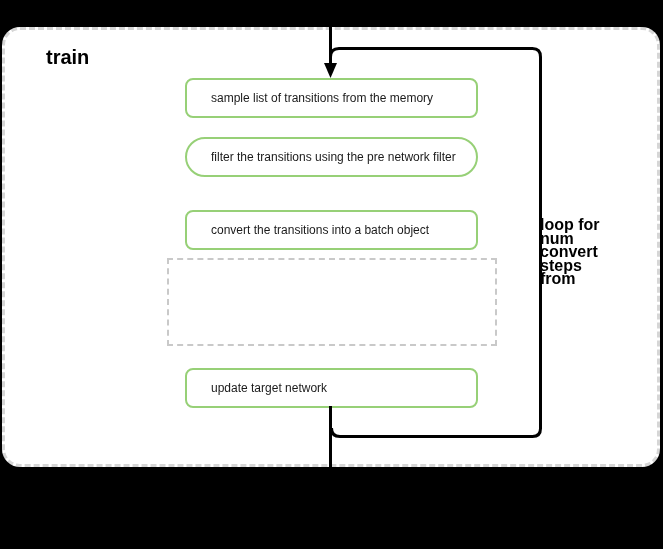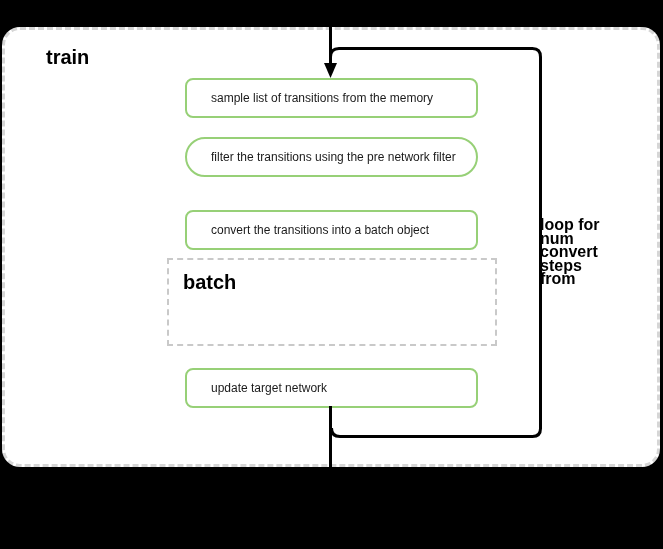--- a/index.html
+++ b/index.html
@@ -98,21 +98,20 @@
   <span>sample list of transitions from the memory</span>
 </div>
 <div class="step step-1">
   <span>filter the transitions using the pre network filter</span>
 </div>
 <div class="step step-2">
   <span>convert the transitions into a batch object</span>
 </div>
 
 <div class="group-box">
-  <div>batch</div>
 </div>
 
 <div class="step step-3">
   <span>update target network</span>
 </div>
 
 <div class="loop-label">
   <div>loop for num</div>
   <div>convert steps</div>
   <div>from</div>

